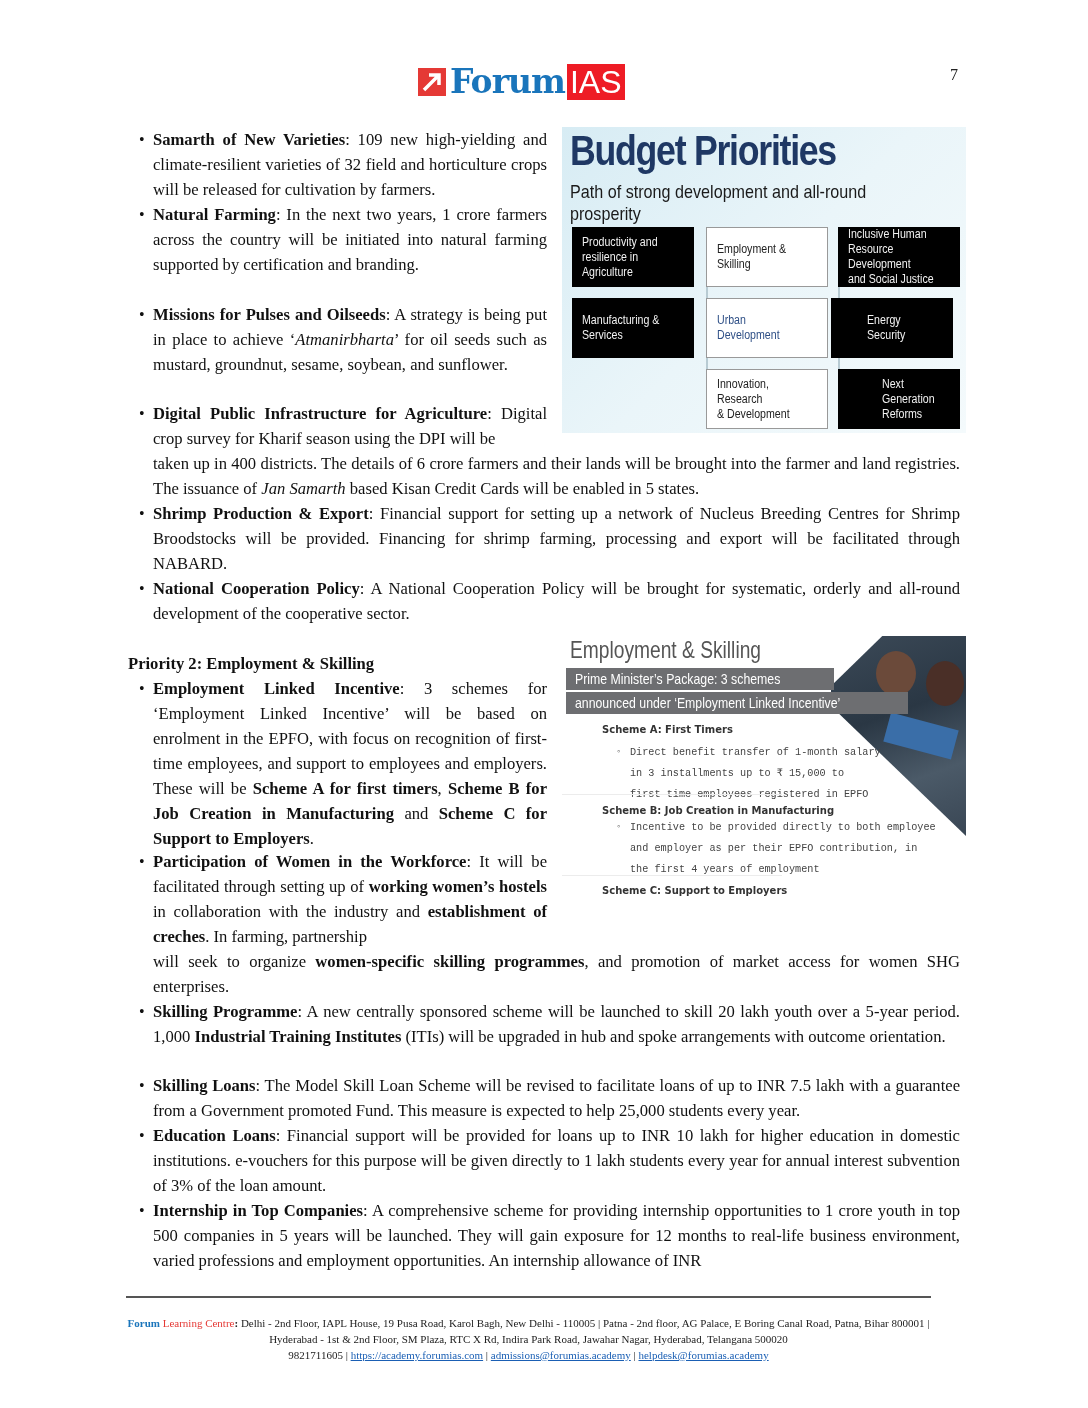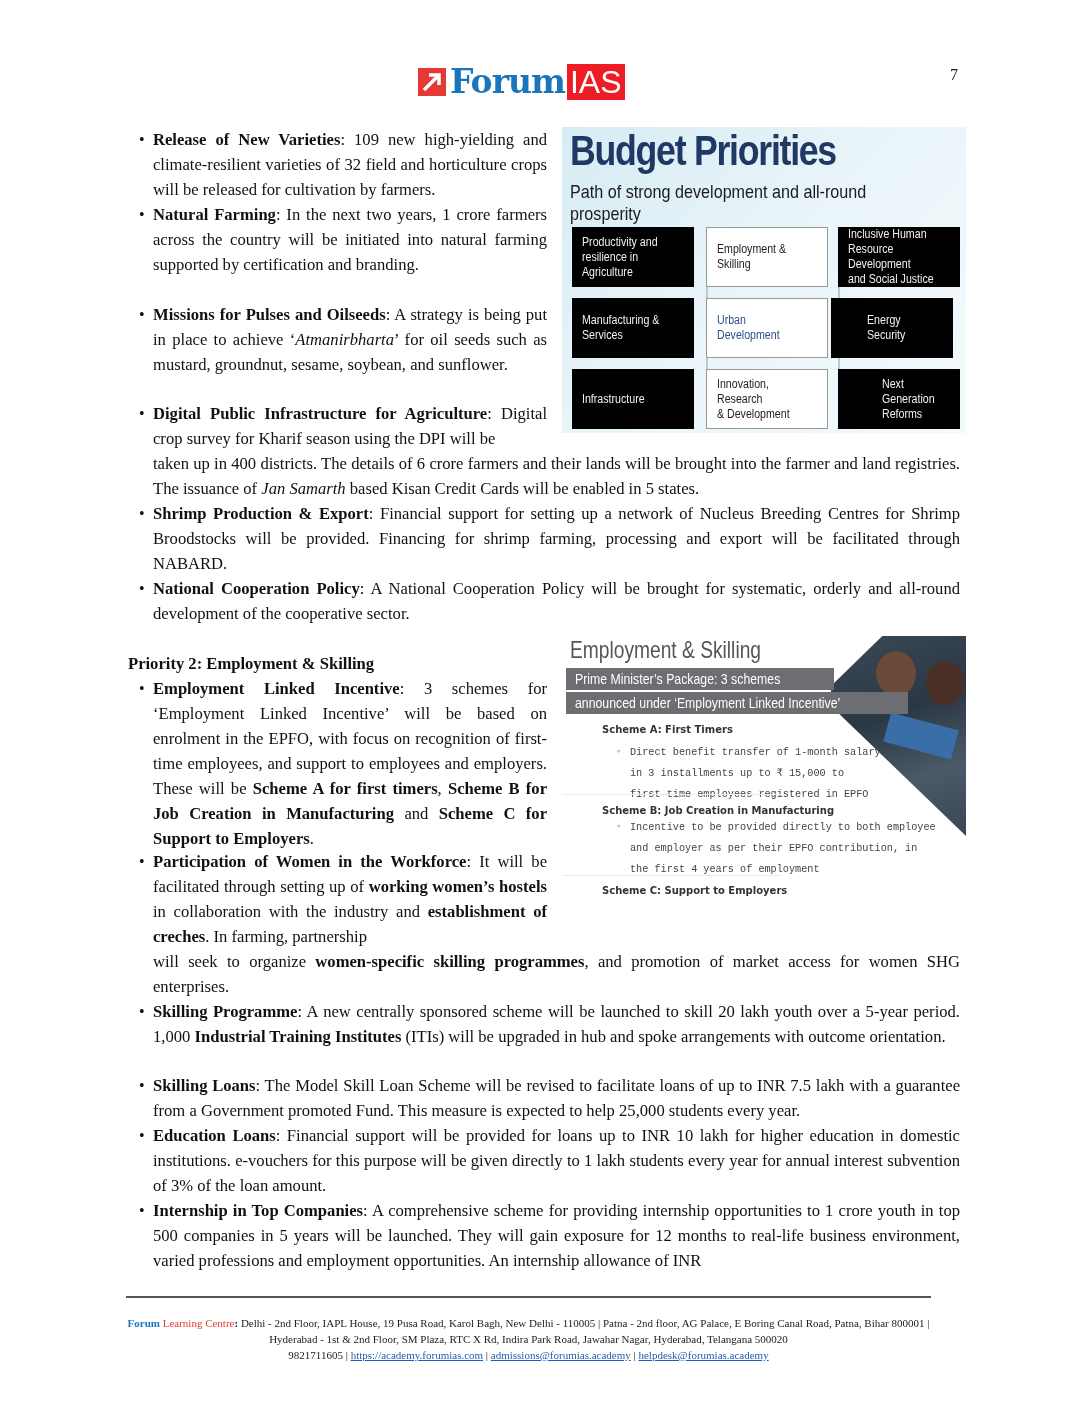--- a/index.html
+++ b/index.html
@@ -50,21 +50,21 @@
         <path d="M4 20 L18 6 M9 5 H19 V15" stroke="#fff" stroke-width="3.5" fill="none"></path>
       </svg>
   </div>
   <span class="logo-forum">Forum</span>
   <span class="logo-ias">IAS</span>
 </div>
 <div class="page-num">7</div>
 
 <div class="txt" style="left:153px;top:127px;width:394px;">
   <span class="bullet">•</span>
-  <b>Release of New Varieties</b><span>: 109 new high-yielding and climate-resilient varieties of 32 field and horticulture crops will be released for cultivation by farmers.</span>
+  <b>Samarth of New Varieties</b><span>: 109 new high-yielding and climate-resilient varieties of 32 field and horticulture crops will be released for cultivation by farmers.</span>
 </div>
 <div class="txt" style="left:153px;top:202px;width:394px;">
   <span class="bullet">•</span>
   <b>Natural Farming</b><span>: In the next two years, 1 crore farmers across the country will be initiated into natural farming supported by certification and branding.</span>
 </div>
 <div class="txt" style="left:153px;top:302px;width:394px;">
   <span class="bullet">•</span>
   <b>Missions for Pulses and Oilseeds</b><span>: A strategy is being put in place to achieve ‘</span><i>Atmanirbharta</i><span>’ for oil seeds such  as mustard, groundnut, sesame, soybean,  and sunflower.</span>
 </div>
 <div class="txt" style="left:153px;top:401px;width:394px;">
@@ -104,23 +104,20 @@
       </div>
     <div class="cell dark" style="left:0;top:71px;">
         <span>Manufacturing &amp;
 Services</span>
       </div>
     <div class="cell light blue" style="left:134px;top:71px;">
         <span>Urban Development</span>
       </div>
     <div class="cell dark" style="left:259px;top:71px;padding-left:36px;">
         <span>Energy Security</span>
-      </div>
-    <div class="cell dark" style="left:0;top:142px;">
-        <span>Infrastructure</span>
       </div>
     <div class="cell light" style="left:134px;top:142px;">
         <span>Innovation, Research
 &amp; Development</span>
       </div>
     <div class="cell dark" style="left:266px;top:142px;padding-left:44px;">
         <span>Next Generation
 Reforms</span>
       </div>
   </div>

